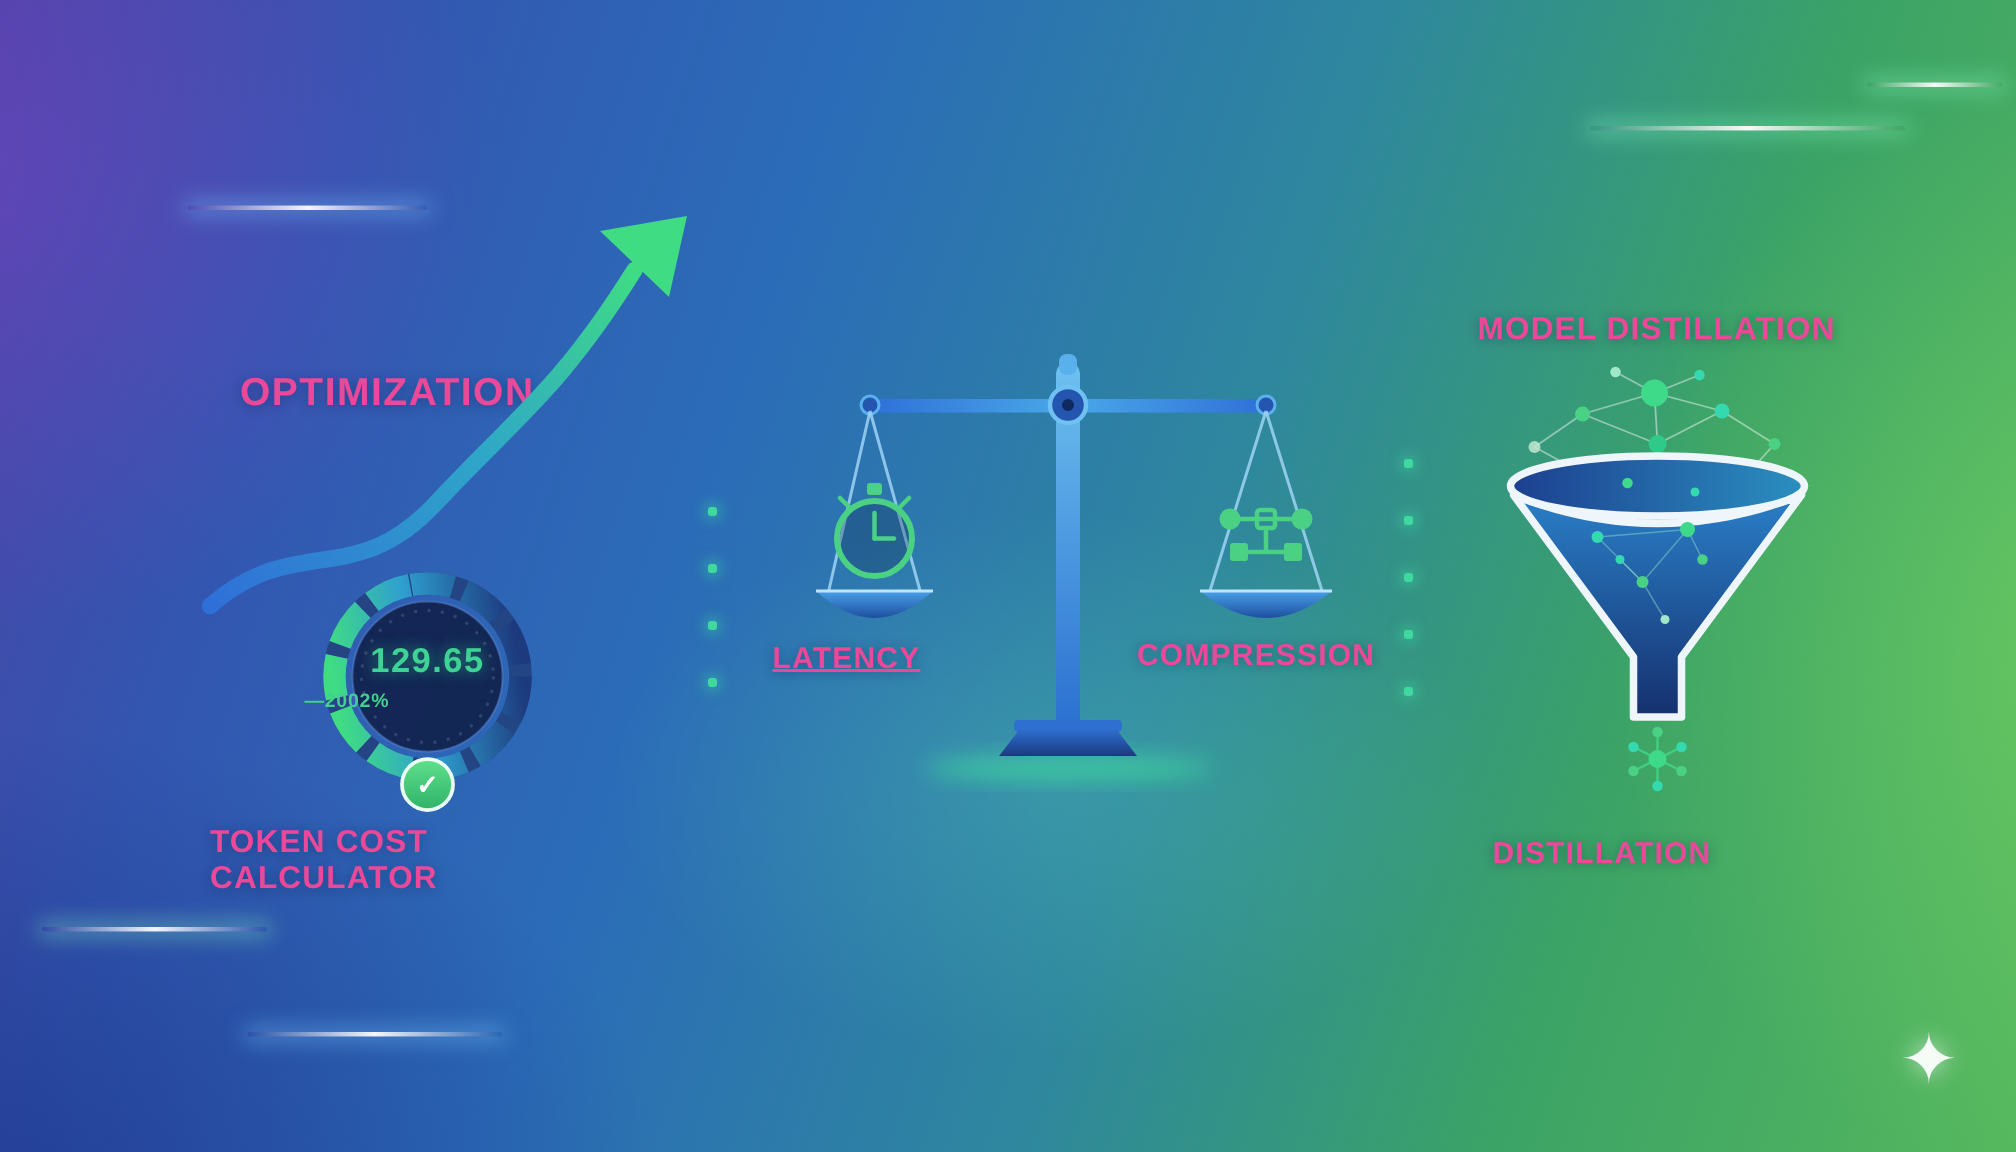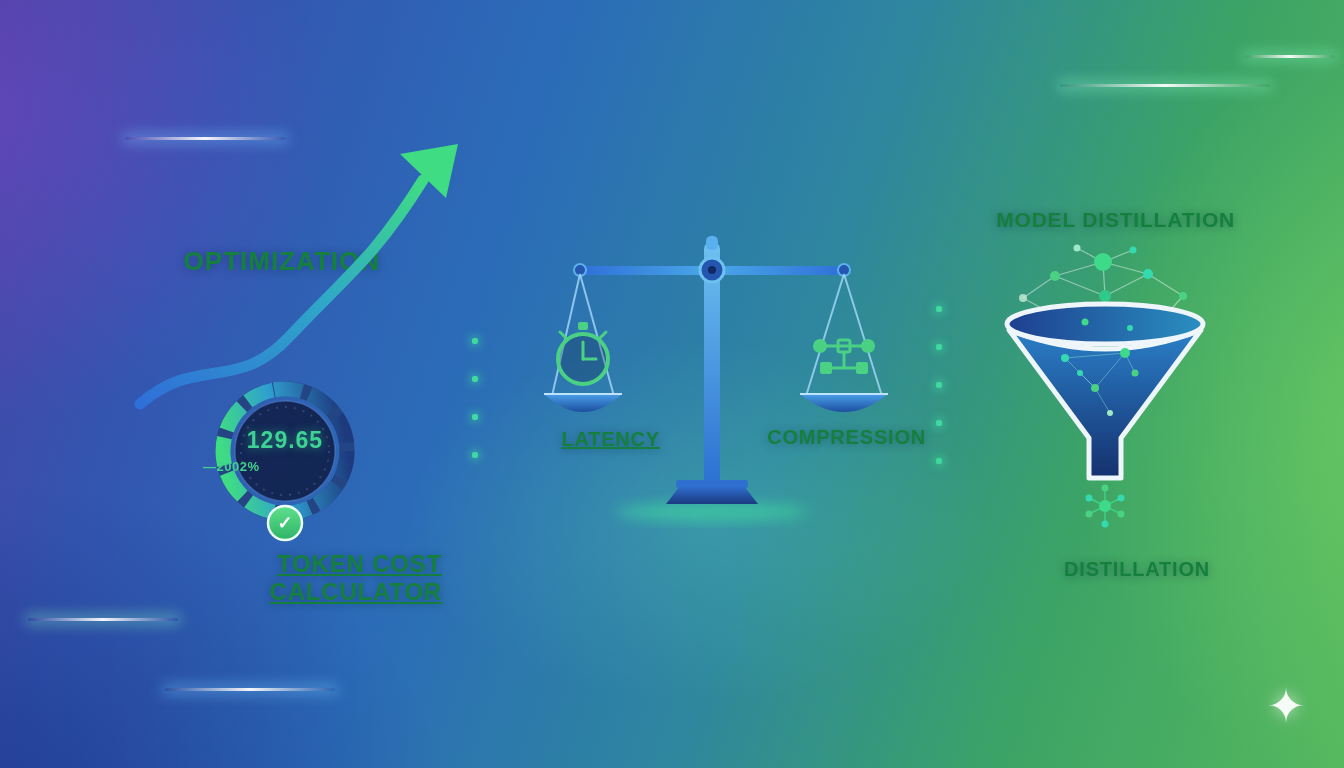--- a/index.html
+++ b/index.html
@@ -7,24 +7,24 @@
     width:1344px;height:768px;position:relative;overflow:hidden;
     font-family:"Liberation Sans",sans-serif;
     background:linear-gradient(108deg,#4a43a4 0%,#3356b0 16%,#2b6cb8 36%,#2e879e 58%,#3ba366 78%,#55b75e 100%);
   }
   .overlay{position:absolute;inset:0;pointer-events:none;}
   .tint-purple{background:radial-gradient(620px 520px at -3% 15%,rgba(120,70,200,.5),transparent 60%);}
   .tint-blue-bl{background:radial-gradient(720px 520px at 0% 105%,rgba(22,42,128,.55),transparent 62%);}
   .tint-green-r{background:radial-gradient(520px 620px at 103% 55%,rgba(140,230,100,.38),transparent 60%);}
   .tint-light-c{background:radial-gradient(420px 260px at 52% 68%,rgba(120,255,200,.16),transparent 70%);}
 
-  .label{position:absolute;color:#15803d;font-weight:700;letter-spacing:.8px;
-    text-align:right;text-shadow:0 1px 8px rgba(0,25,60,.35);}
+  .label{position:absolute;color:#ec4899;font-weight:700;letter-spacing:.8px;
+    text-align:left;text-shadow:0 1px 8px rgba(0,25,60,.35);}
   .t-opt{left:160px;top:246px;width:220px;font-size:26px;letter-spacing:1px;}
-  .t-token{left:152px;top:550px;width:290px;font-size:24px;text-decoration:underline;}
+  .t-token{left:140px;top:550px;width:290px;font-size:21px;}
   .t-latency{left:515px;top:428px;width:145px;font-size:20px;text-decoration:underline;}
   .t-through{left:758px;top:426px;width:168px;font-size:20px;}
   .t-distill{left:985px;top:208px;width:250px;font-size:21px;}
   .t-compress{left:995px;top:558px;width:215px;font-size:20px;}
 
   .streak{position:absolute;height:3px;border-radius:3px;
     background:linear-gradient(90deg,transparent,rgba(255,255,255,.95),transparent);
     box-shadow:0 0 14px 3px rgba(140,255,200,.45);}
   .streak.blue{box-shadow:0 0 14px 3px rgba(120,200,255,.5);}
 

